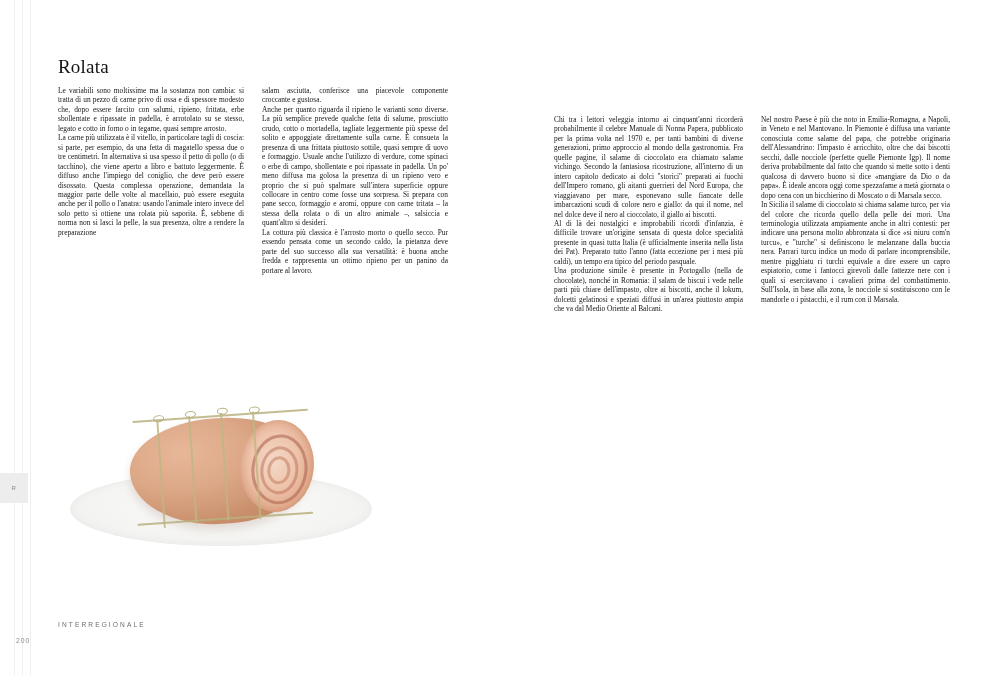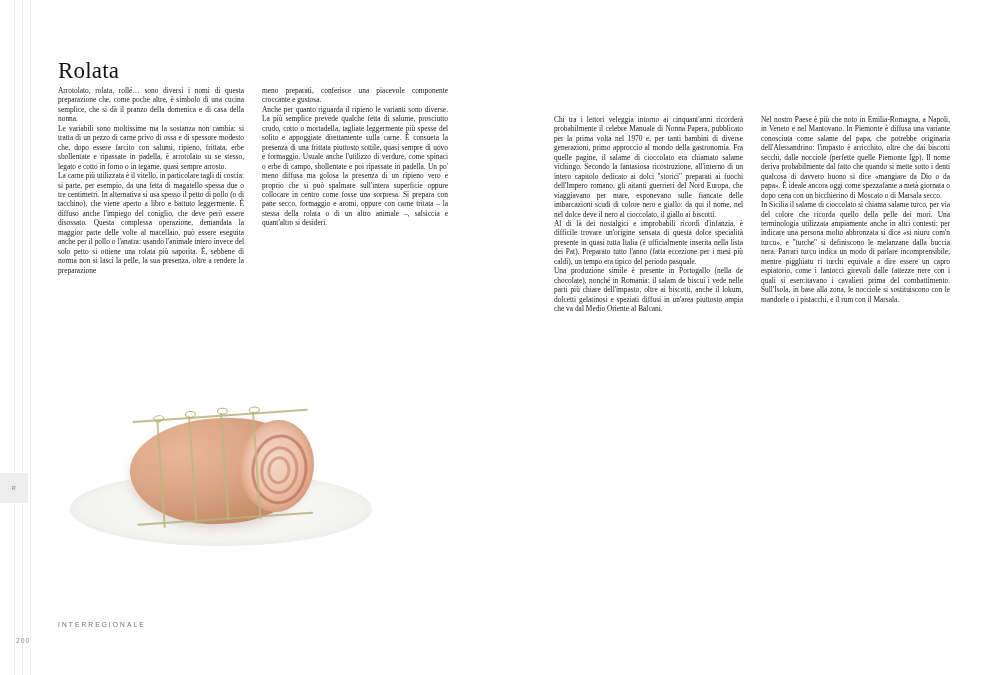--- a/index.html
+++ b/index.html
@@ -37,21 +37,21 @@
     top: 0;
     height: 675px;
   }
   .page.left { left: 0; width: 500px; }
   .page.right { left: 500px; width: 500px; }
 
   .title {
     position: absolute;
     font-family: "Liberation Serif", serif;
     font-weight: 400;
-    font-size: 23px;
+    font-size: 19px;
     letter-spacing: 0.2px;
     color: #141414;
   }
   .page.left .title { left: 58px; top: 43px; }
   .page.right .title { left: 54px; top: 43px; }
 
   .cols {
     position: absolute;
     display: flex;
     gap: 18px;
@@ -187,28 +187,28 @@
 
     <div class="tab left-tab">
       <span>R</span>
     </div>
 
     <h1 class="title">Rolata</h1>
 
     <div class="cols">
       <div class="col">
 
-      <p>Arrotolato, rolata, rollé… sono diversi i nomi di questa preparazione che, come poche altre, è simbolo di una cucina semplice, che si dà il pranzo della domenica e di casa della nonna.</p>
           <p>Le variabili sono moltissime ma la sostanza non cambia: si tratta di un pezzo di carne privo di ossa e di spessore modesto che, dopo essere farcito con salumi, ripieno, frittata, erbe sbollentate e ripassate in padella, è arrotolato su se stesso, legato e cotto in forno o in tegame, quasi sempre arrosto.</p>
           <p>La carne più utilizzata è il vitello, in particolare tagli di coscia: si parte, per esempio, da una fetta di magatello spessa due o tre centimetri. In alternativa si usa spesso il petto di pollo (o di tacchino), che viene aperto a libro e battuto leggermente. È diffuso anche l'impiego del coniglio, che deve però essere disossato. Questa complessa operazione, demandata la maggior parte delle volte al macellaio, può essere eseguita anche per il pollo o l'anatra: usando l'animale intero invece del solo petto si ottiene una rolata più saporita. È, sebbene di norma non si lasci la pelle, la sua presenza, oltre a rendere la preparazione</p>
         </div>
       <div class="col">
 
-      <p>meno preparati, conferisce una piacevole componente croccante e gustosa.</p>
+      <p>salam asciutta, conferisce una piacevole componente croccante e gustosa.</p>
           <p>Anche per quanto riguarda il ripieno le varianti sono diverse. La più semplice prevede qualche fetta di salume, prosciutto crudo, cotto o mortadella, tagliate leggermente più spesse del solito e appoggiate direttamente sulla carne. È consueta la presenza di una frittata piuttosto sottile, quasi sempre di uovo e formaggio. Usuale anche l'utilizzo di verdure, come spinaci o erbe di campo, sbollentate e poi ripassate in padella. Un po' meno diffusa ma golosa la presenza di un ripieno vero e proprio che si può spalmare sull'intera superficie oppure collocare in centro come fosse una sorpresa. Si prepara con pane secco, formaggio e aromi, oppure con carne tritata – la stessa della rolata o di un altro animale –, salsiccia e quant'altro si desideri.</p>
+          <p>La cottura più classica è l'arrosto morto o quello secco. Pur essendo pensata come un secondo caldo, la pietanza deve parte del suo successo alla sua versatilità: è buona anche fredda e rappresenta un ottimo ripieno per un panino da portare al lavoro.</p>
         </div>
     </div>
 
     <div class="illus" id="rolata-illus">
       <div class="plate"></div>
       <div class="roast">
         <div class="roast-face">
           <div class="swirl s1"></div>
           <div class="swirl s2"></div>
           <div class="swirl s3"></div>

